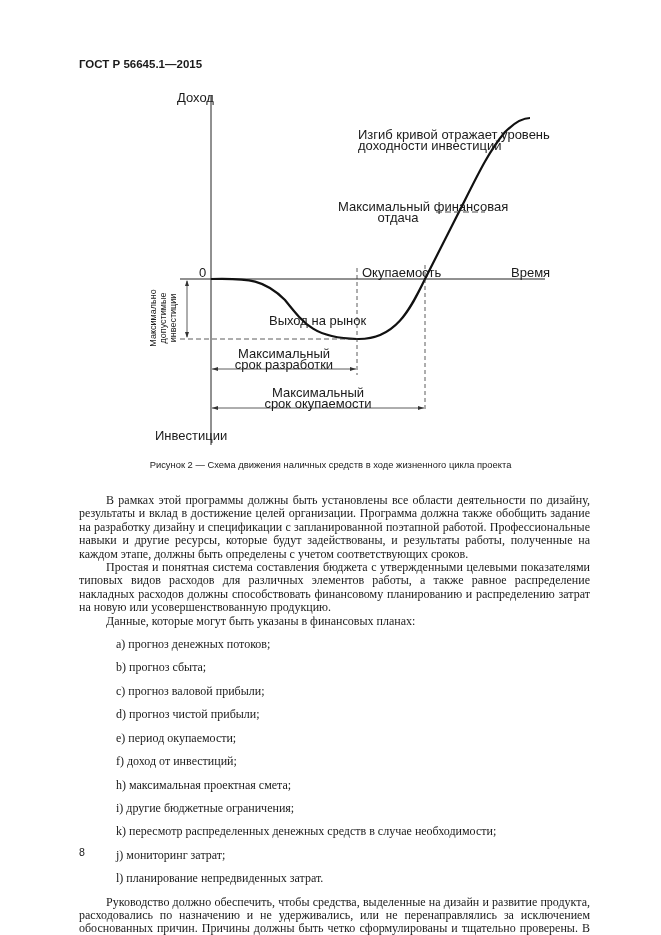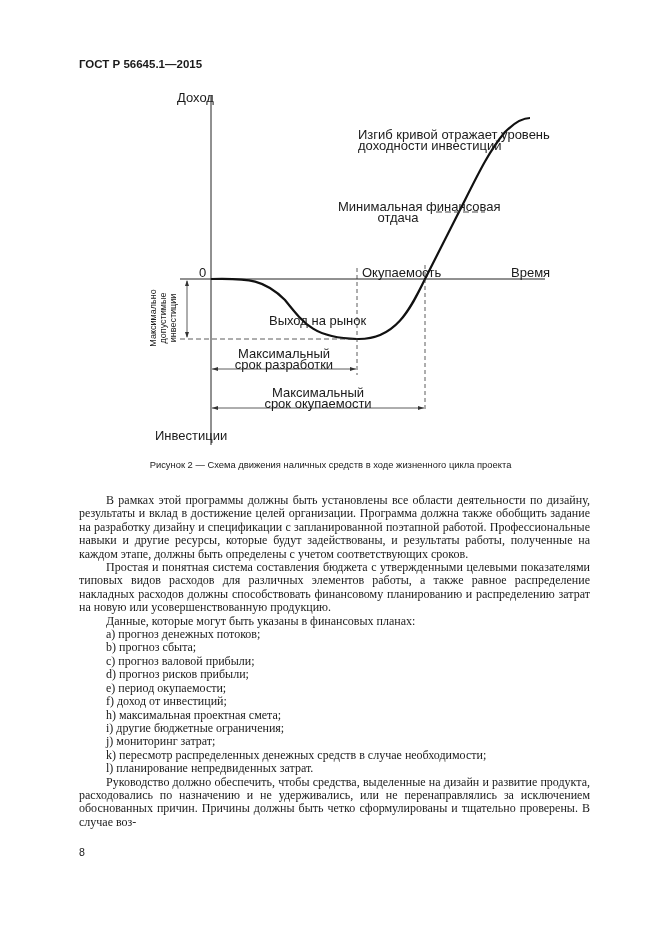--- a/index.html
+++ b/index.html
@@ -8,21 +8,21 @@
     .header { position: absolute; left: 79px; top: 58px; font-size: 11.5px; font-weight: bold; }
     .figure { position: absolute; left: 0; top: 0; width: 661px; height: 460px; }
     .figure svg { position: absolute; left: 0; top: 0; }
     .lbl { position: absolute; font-size: 13px; white-space: nowrap; line-height: 11px; }
     .lbl.center { text-align: center; }
     .vlbl { position: absolute; font-size: 9px; line-height: 10px; transform: rotate(-90deg);
             transform-origin: center center; text-align: center; white-space: nowrap; }
     .caption { position: absolute; left: 0; width: 661px; top: 459px; text-align: center; font-size: 9.4px; }
     .body { position: absolute; left: 79px; top: 494px; width: 511px; font-size: 12px; line-height: 13.4px; font-family: Liberation Serif, serif; }
     .body p { margin: 0; text-align: justify; text-indent: 27px; }
-    .body .li { margin: 0; padding-left: 27px; }
+    .body .li { margin: 10px; padding-left: 27px; }
     .pagenum { position: absolute; left: 79px; top: 846px; font-size: 10.6px; }
   </style>
 </head>
 <body>
 
 <div class="header">ГОСТ Р 56645.1—2015</div>
 
 <div class="figure">
   <svg width="661" height="460" viewBox="0 0 661 460">
 
@@ -56,21 +56,21 @@
   <div class="lbl" style="left:177px; top:92px;">Доход</div>
   <div class="lbl" style="left:155px; top:430px;">Инвестиции</div>
   <div class="lbl" style="left:199px; top:267px;">0</div>
   <div class="lbl" style="left:511px; top:267px;">Время</div>
   <div class="lbl" style="left:269px; top:267px;margin-top:48px;">Выход на рынок</div>
   <div class="lbl" style="left:362px; top:267px;">Окупаемость</div>
 
   <div class="lbl" style="left:358px; top:129px;">Изгиб кривой отражает уровень</div>
   <div class="lbl" style="left:358px; top:140px;">доходности инвестиций</div>
 
-  <div class="lbl center" style="left:338px; top:201px; width:120px;">Минимальная финансовая</div>
+  <div class="lbl center" style="left:338px; top:201px; width:120px;">Максимальный финансовая</div>
   <div class="lbl center" style="left:338px; top:212px; width:120px;">отдача</div>
 
   <div class="vlbl" style="left:128px; top:303px; width:70px;">
     <div>Максимально</div>
     <div>допустимые</div>
     <div>инвестиции</div>
   </div>
 
   <div class="lbl center" style="left:224px; top:348px; width:120px;">Максимальный</div>
   <div class="lbl center" style="left:224px; top:359px; width:120px;">срок разработки</div>
@@ -81,24 +81,24 @@
 
 <div class="caption">Рисунок 2 — Схема движения наличных средств в ходе жизненного цикла проекта</div>
 
 <div class="body">
   <p>В рамках этой программы должны быть установлены все области деятельности по дизайну, результаты и вклад в достижение целей организации. Программа должна также обобщить задание на разработку дизайну и спецификации с запланированной поэтапной работой. Профессиональные навыки и другие ресурсы, которые будут задействованы, и результаты работы, полученные на каждом этапе, должны быть определены с учетом соответствующих сроков.</p>
   <p>Простая и понятная система составления бюджета с утвержденными целевыми показателями типовых видов расходов для различных элементов работы, а также равное распределение накладных расходов должны способствовать финансовому планированию и распределению затрат на новую или усовершенствованную продукцию.</p>
   <p>Данные, которые могут быть указаны в финансовых планах:</p>
   <div class="li">a) прогноз денежных потоков;</div>
   <div class="li">b) прогноз сбыта;</div>
   <div class="li">c) прогноз валовой прибыли;</div>
-  <div class="li">d) прогноз рисков прибыли;</div>
+  <div class="li">d) прогноз чистой прибыли;</div>
   <div class="li">e) период окупаемости;</div>
   <div class="li">f) доход от инвестиций;</div>
   <div class="li">h) максимальная проектная смета;</div>
   <div class="li">i) другие бюджетные ограничения;</div>
+  <div class="li">k) пересмотр распределенных денежных средств в случае необходимости;</div>
   <div class="li">j) мониторинг затрат;</div>
-  <div class="li">k) пересмотр распределенных денежных средств в случае необходимости;</div>
   <div class="li">l) планирование непредвиденных затрат.</div>
   <p>Руководство должно обеспечить, чтобы средства, выделенные на дизайн и развитие продукта, расходовались по назначению и не удерживались, или не перенаправлялись за исключением обоснованных причин. Причины должны быть четко сформулированы и тщательно проверены. В случае воз-</p>
 </div>
 
 <div class="pagenum">8</div>
 
 </body></html>

